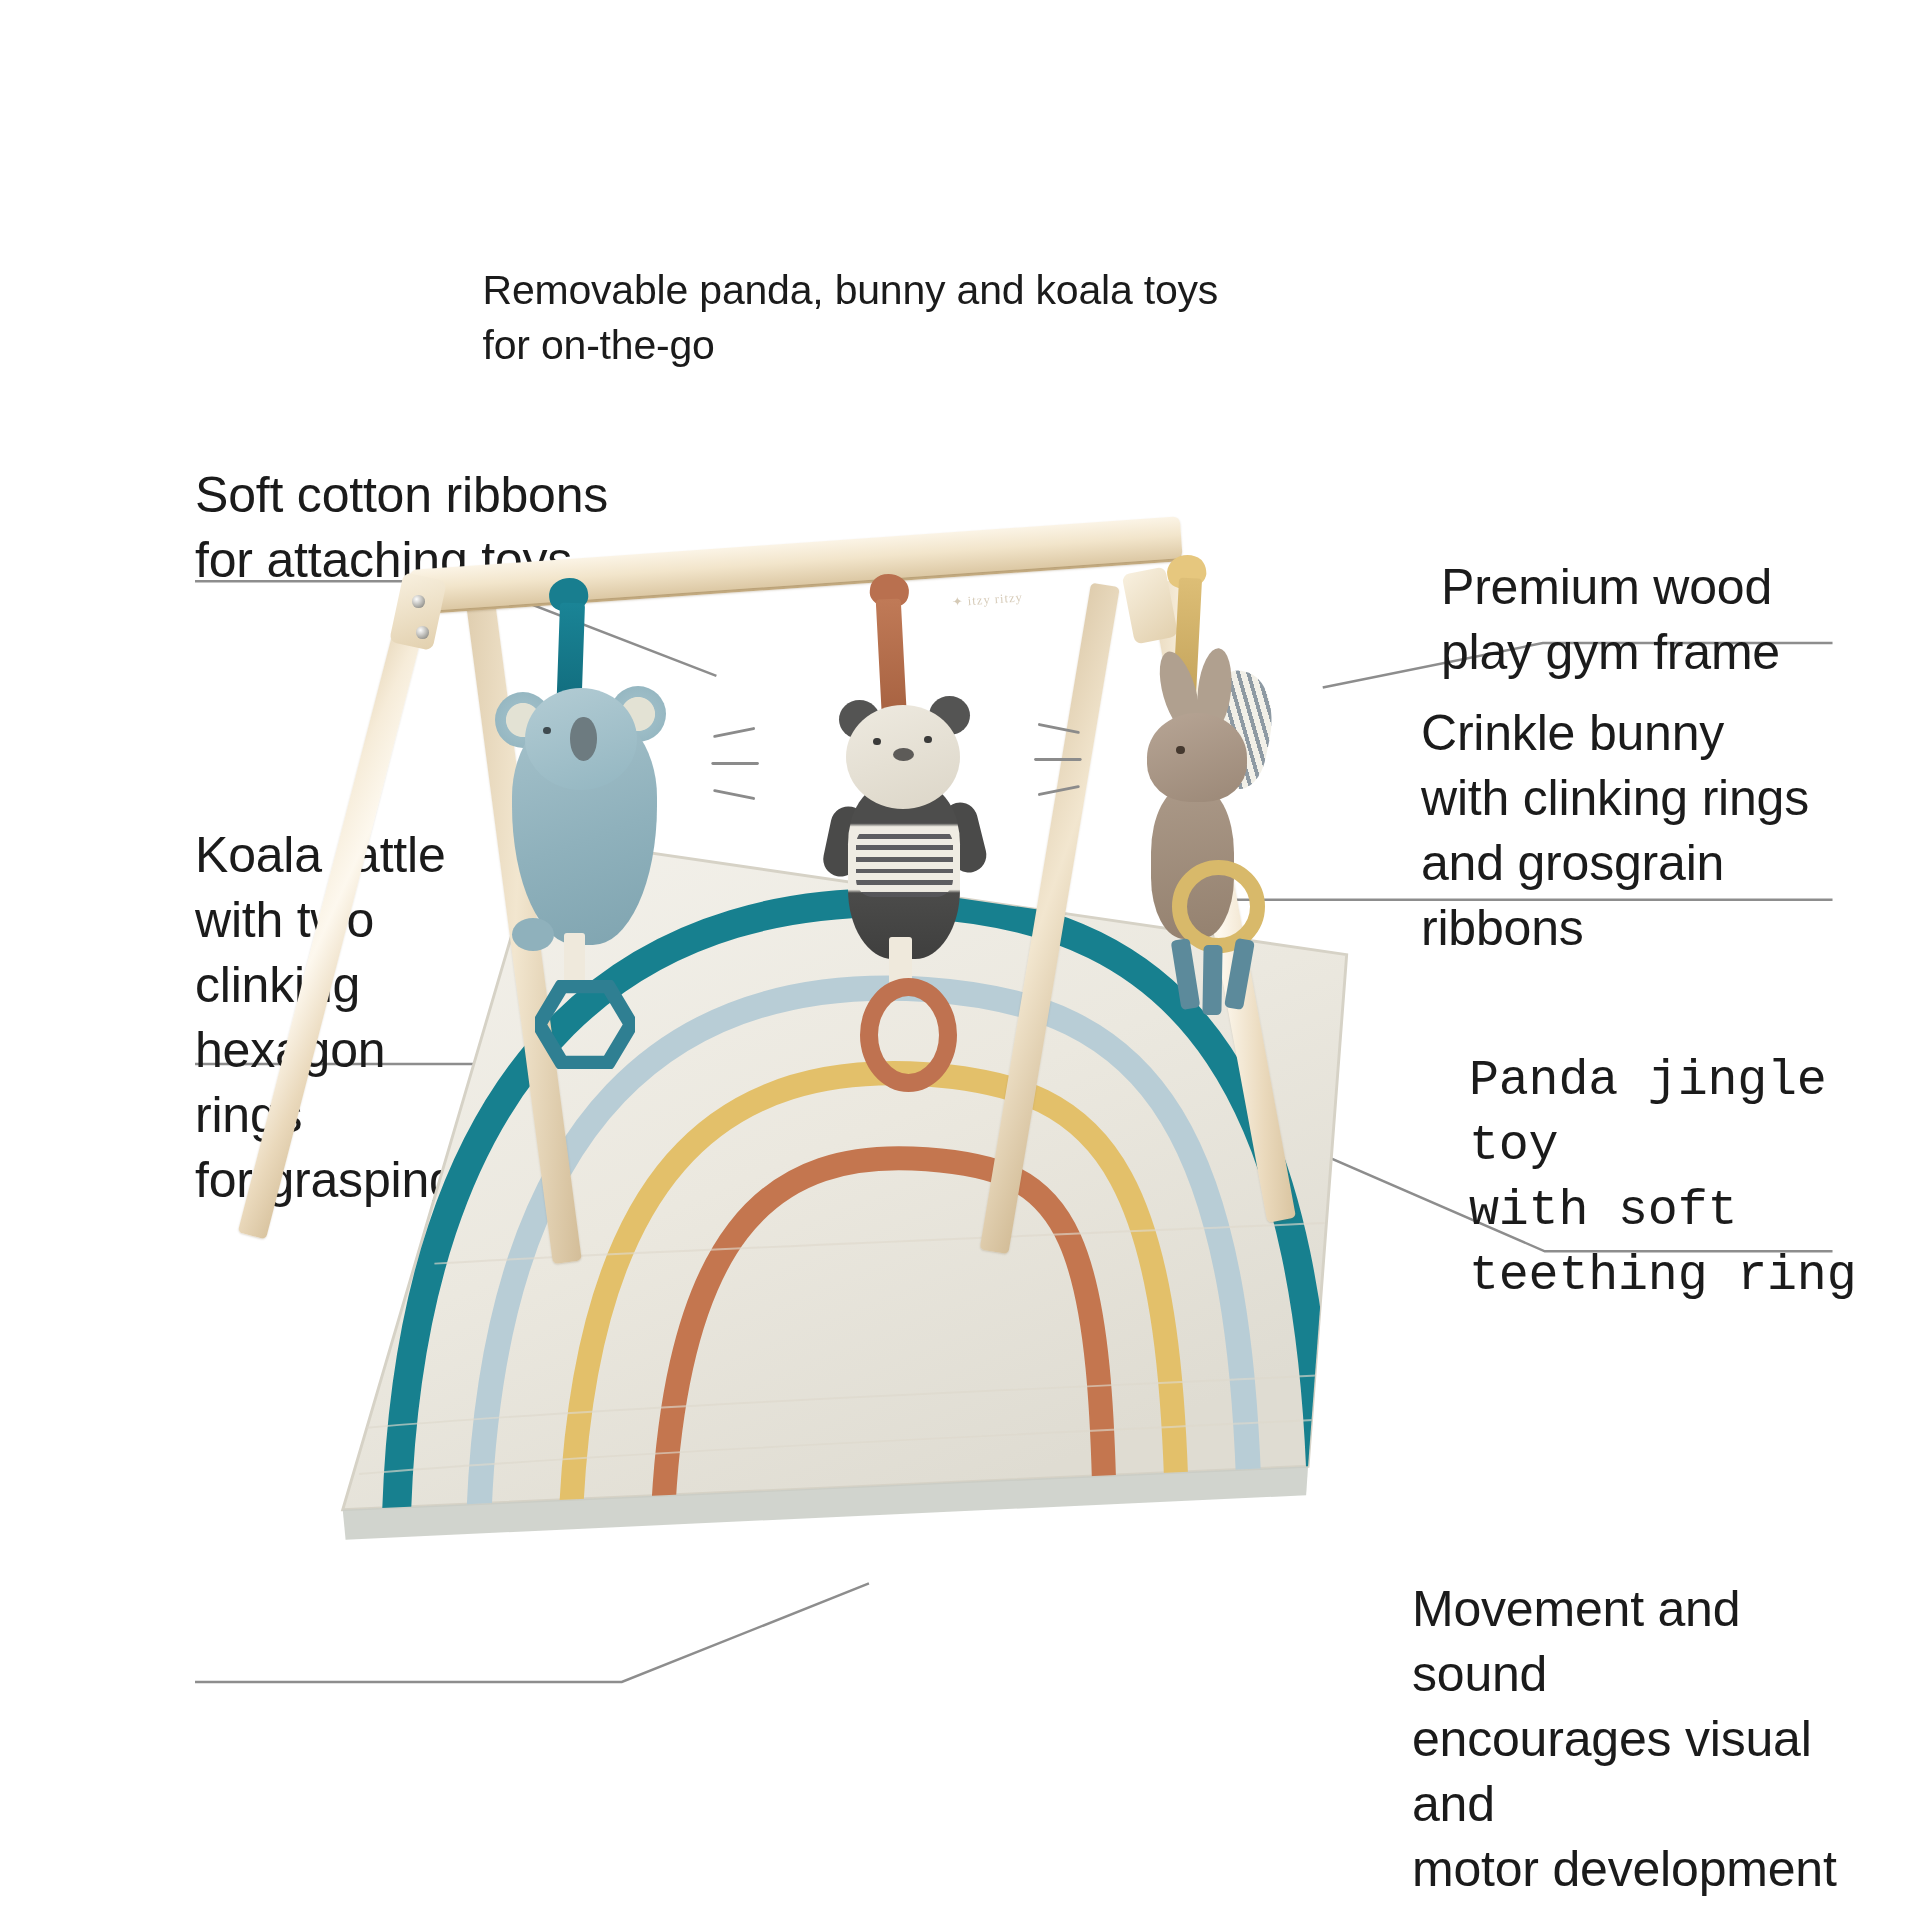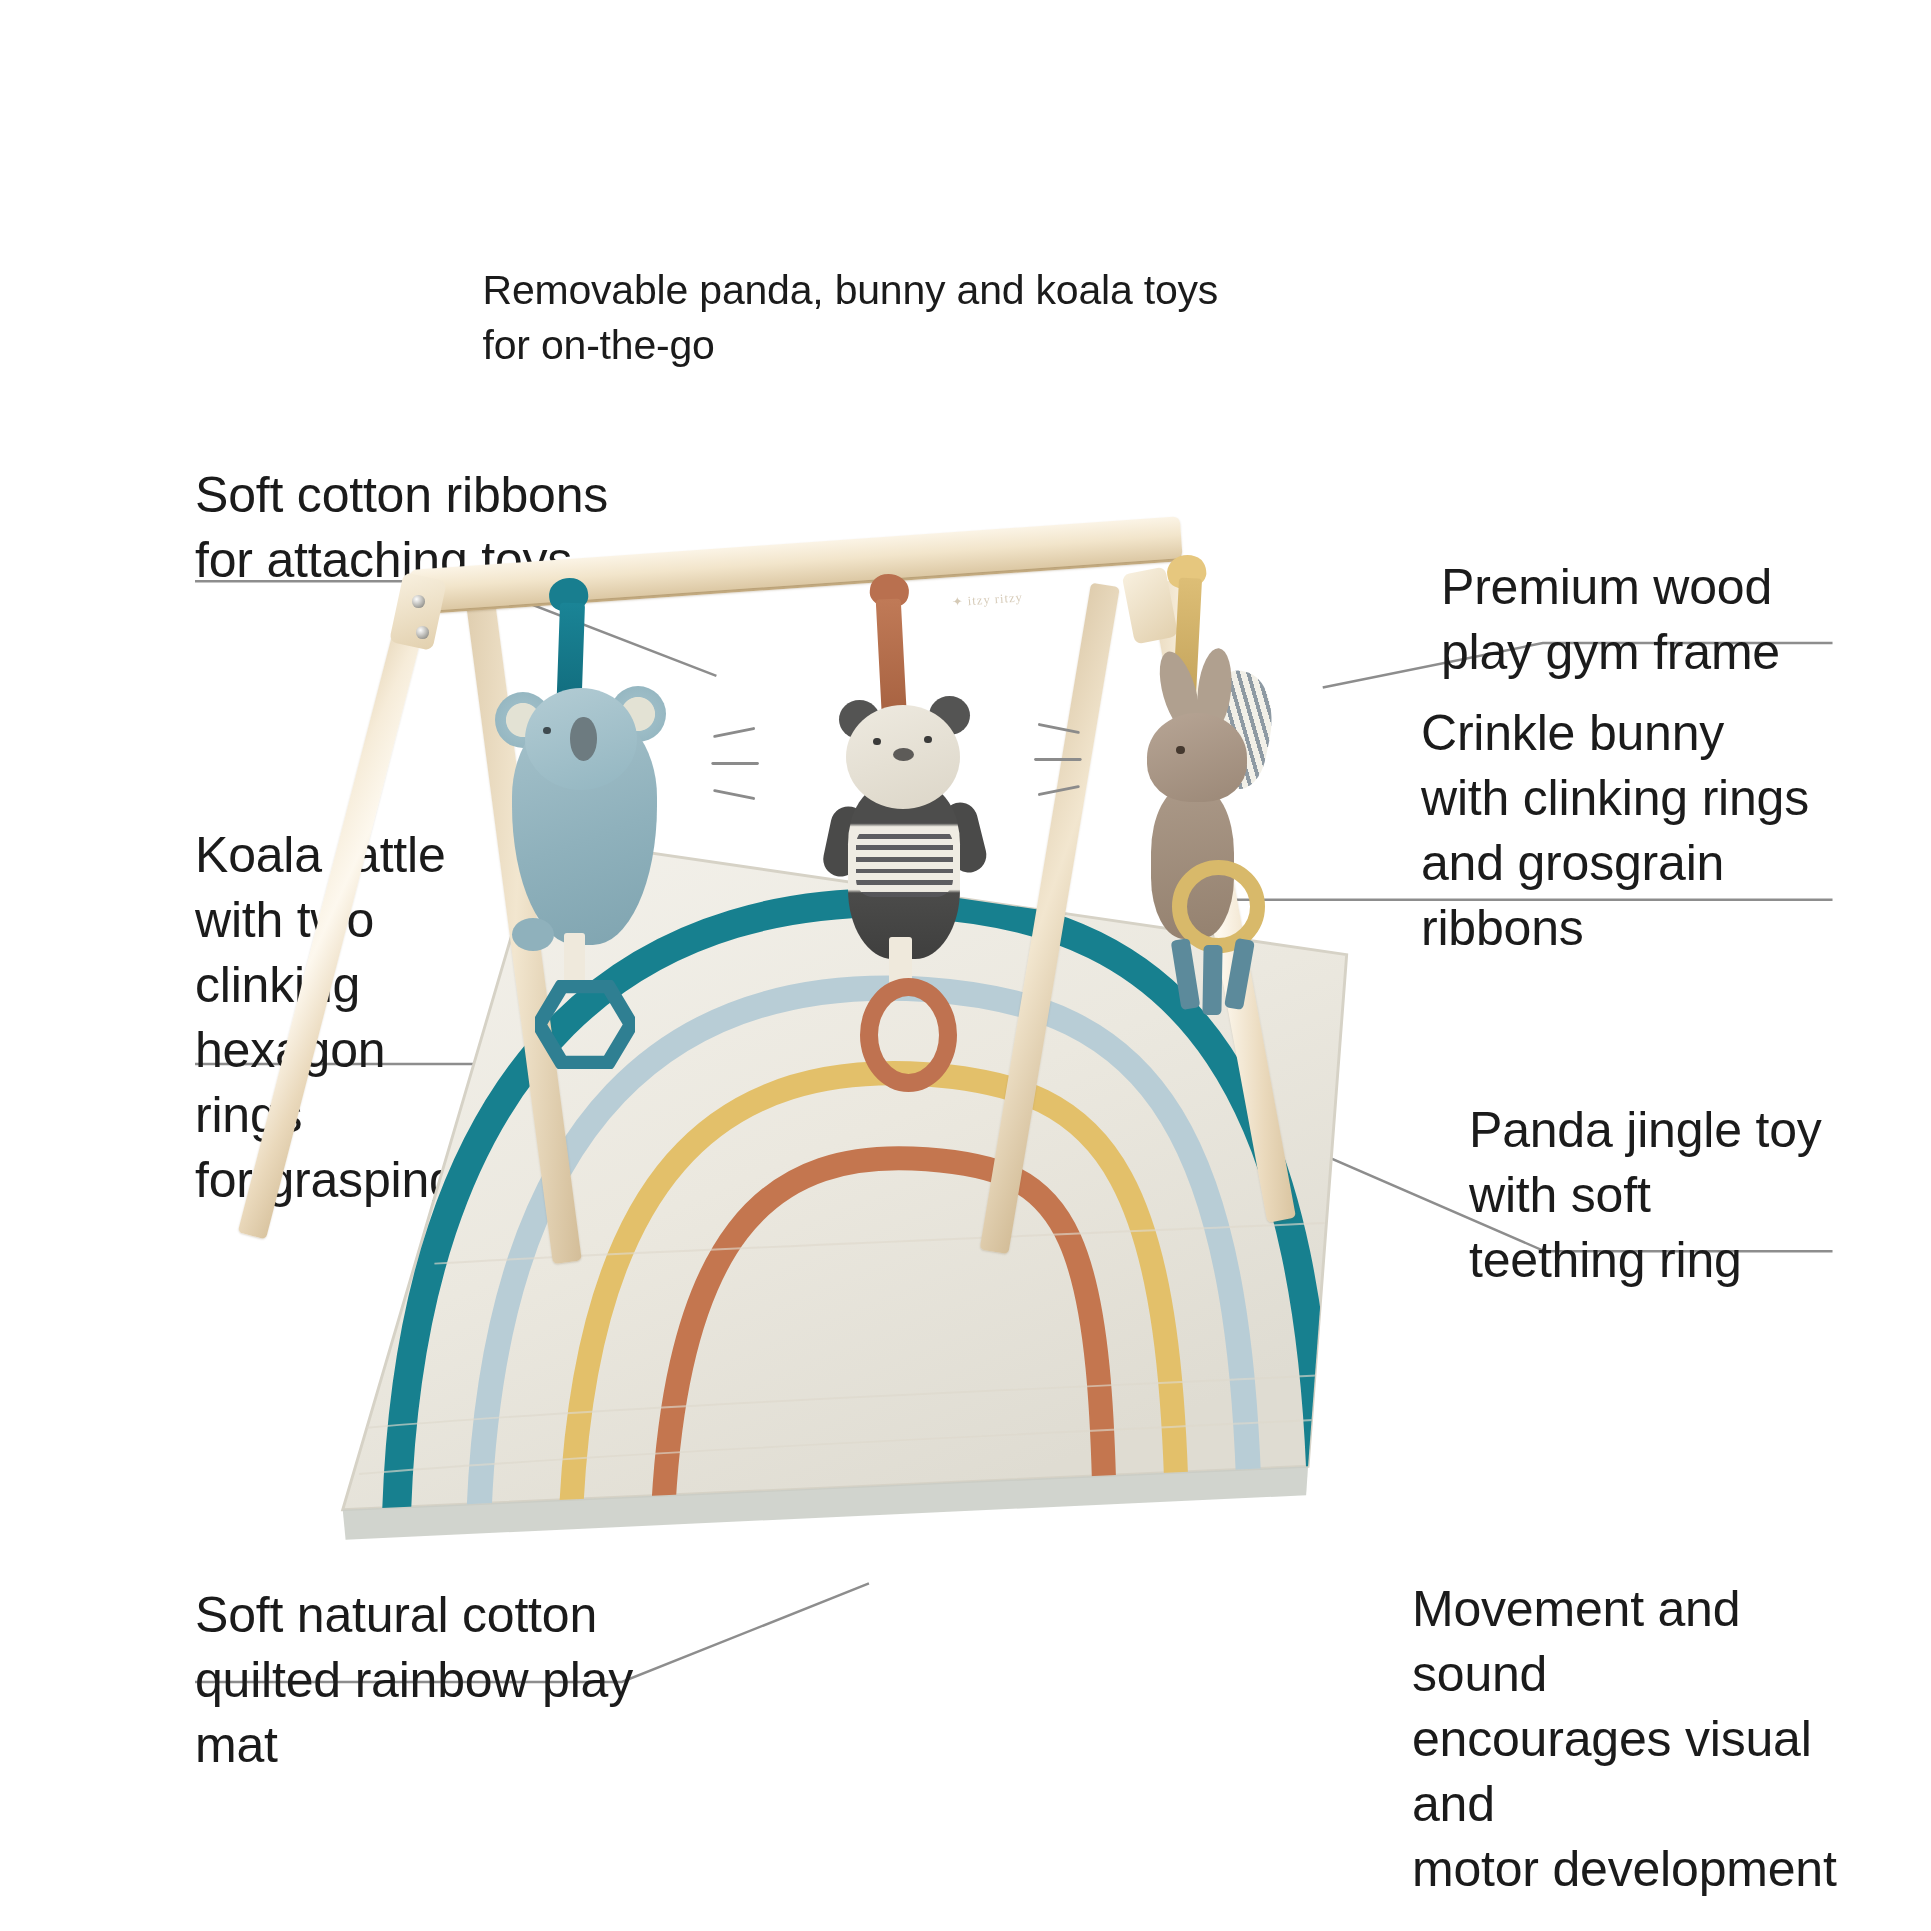--- a/index.html
+++ b/index.html
@@ -36,21 +36,21 @@
     font-size:41px;
     line-height:1.34;
   }
 
   #lbl-ribbons   { left:195px; top:463px;  width:415px; }
   #lbl-koala     { left:195px; top:823px;  width:309px; }
   #lbl-mat       { left:195px; top:1583px; width:502px; }
 
   #lbl-wood      { right:56px;  top:555px;  width:434px; }
   #lbl-bunny     { right:56px;  top:701px;  width:454px; }
-  #lbl-panda     { right:56px;  top:1098px; width:406px; }
+  #lbl-panda     { right:56px;  top:1048px; width:406px;font-family:Liberation Mono, monospace; }
   #lbl-movement  { right:56px;  top:1577px; width:463px; }
 
   
   #leaders {
     position:absolute; left:0; top:0;
     width:1931px; height:1931px;
     pointer-events:none;
   }
 
   
@@ -369,22 +369,20 @@
 
   <div class="callout l" id="lbl-ribbons">Soft cotton ribbons
 for attaching toys</div>
 
   <div class="callout l" id="lbl-koala">Koala rattle
 with two
 clinking
 hexagon rings
 for grasping</div>
 
-  <div class="callout l" id="lbl-mat">Soft natural cotton
-quilted rainbow play mat</div>
 
   <div class="callout r" id="lbl-wood">Premium wood
 play gym frame</div>
 
   <div class="callout r" id="lbl-bunny">Crinkle bunny
 with clinking rings
 and grosgrain
 ribbons</div>
 
   <div class="callout r" id="lbl-panda">Panda jingle toy

